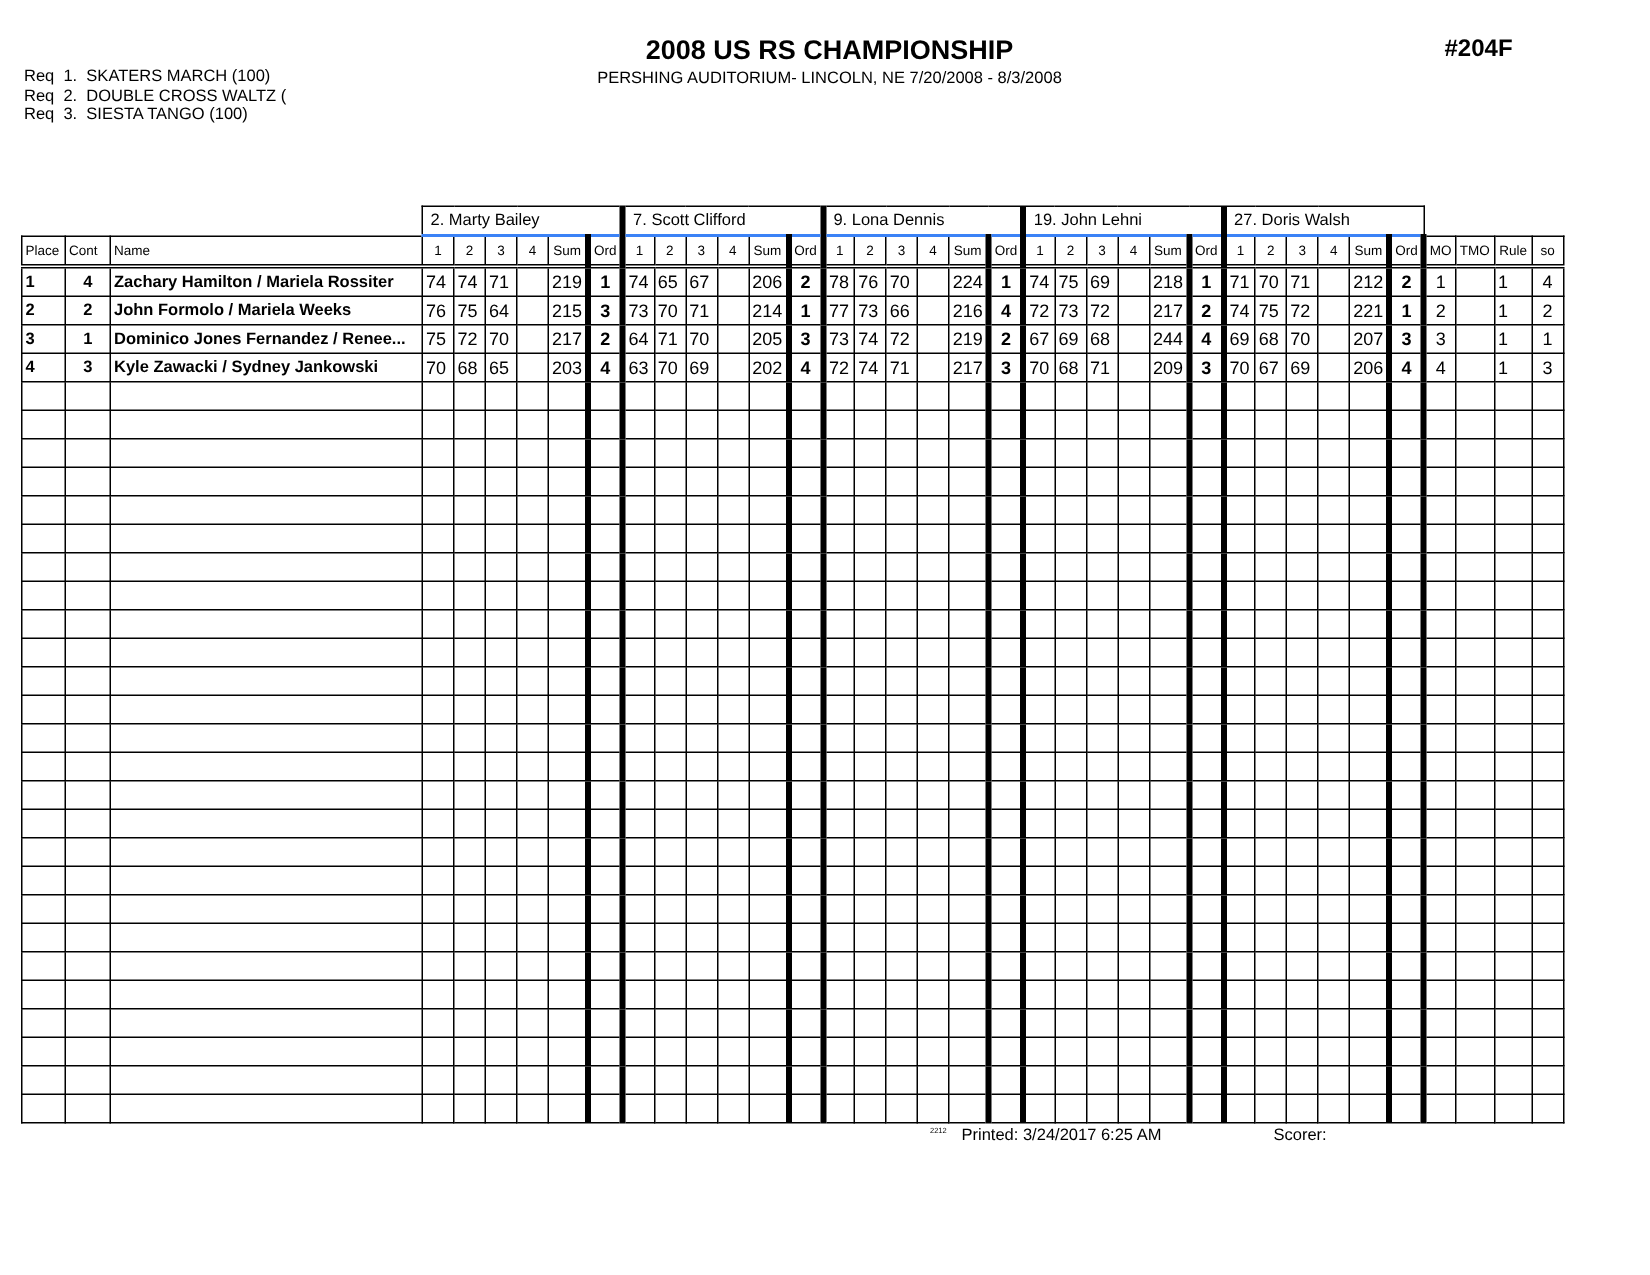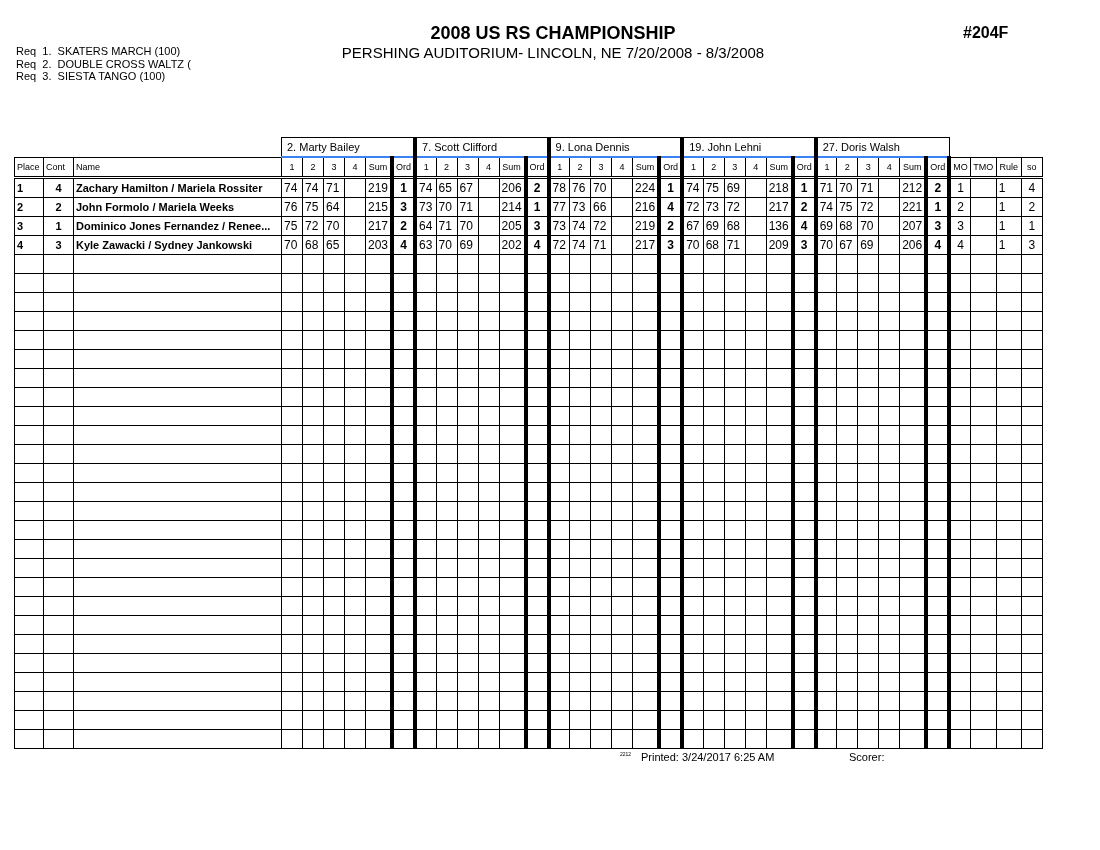--- a/index.html
+++ b/index.html
@@ -1,21 +1,21 @@
 <!DOCTYPE html>
 <html><head>
 <meta charset="utf-8">
 <style>
   html,body{margin:0;padding:0;background:#fff;}
   body{width:1100px;height:850px;position:relative;overflow:hidden;font-family:"Liberation Sans",sans-serif;color:#000;}
   .reqs{position:absolute;left:16px;top:25px;font-size:11px;line-height:12.5px;margin-top:20px;}
   .req-line{white-space:pre;}
   .hdr{position:absolute;left:300px;width:506px;top:22px;text-align:center;}
   .t1{font-size:18px;font-weight:bold;line-height:22px;}
-  .t2{font-size:15px;line-height:17px;}
+  .t2{font-size:11px;line-height:17px;}
   .t3{font-size:19px;font-weight:bold;line-height:24px;}
   .t4{font-size:17px;line-height:22px;}
   .evno{position:absolute;left:963px;top:24px;font-size:16px;font-weight:bold;}
   table.grid{position:absolute;left:14px;top:137px;border-collapse:collapse;table-layout:fixed;}
   table.grid td{border:1px solid #000;padding:0 2px;height:18px;font-size:11px;overflow:hidden;white-space:nowrap;}
   table.grid td.nob{border:none;}
   table.grid tr.jrow td{height:18px;font-size:11px;}
   table.grid tr.jrow td.judge{border-bottom:2px solid #3b82f6;border-top:1px solid #000;padding-left:5px;}
   table.grid tr.colhdr td{font-size:9px;height:18px;border-bottom:3px double #000;}
   .c{text-align:center;}
@@ -230,21 +230,21 @@
         <td class="score blockstart">73</td>
         <td class="score">74</td>
         <td class="score">72</td>
         <td class="score"></td>
         <td class="score r">219</td>
         <td class="ordc">2</td>
         <td class="score blockstart">67</td>
         <td class="score">69</td>
         <td class="score">68</td>
         <td class="score"></td>
-        <td class="score r">136</td>
+        <td class="score r">244</td>
         <td class="ordc">4</td>
         <td class="score blockstart">69</td>
         <td class="score">68</td>
         <td class="score">70</td>
         <td class="score"></td>
         <td class="score r">207</td>
         <td class="ordc">3</td>
         <td class="score c blockstart">3</td>
         <td class="score c"></td>
         <td class="score r">1</td>

